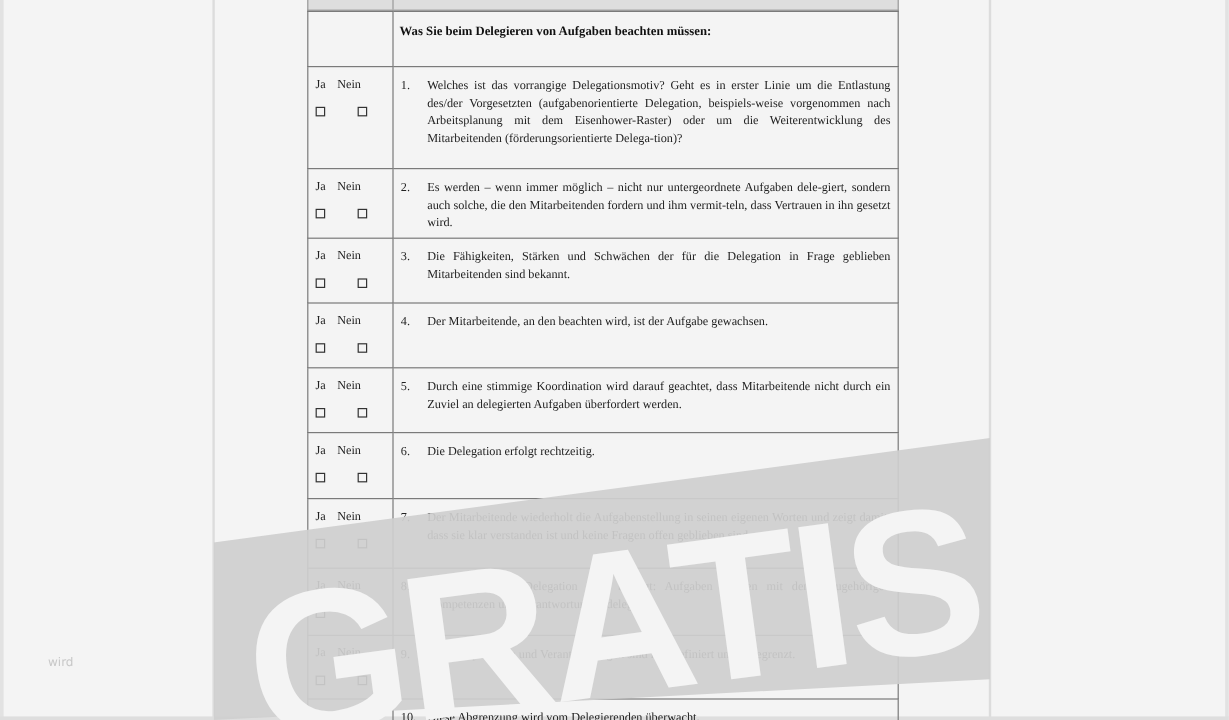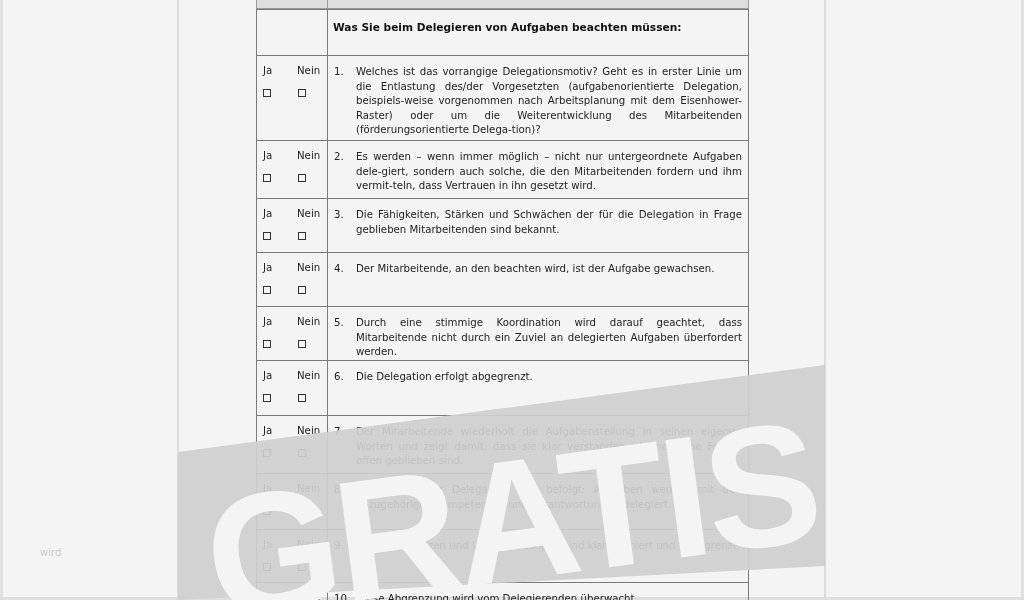--- a/index.html
+++ b/index.html
@@ -24,27 +24,27 @@
   .doc { position:absolute; left:256px; top:0; width:493px; height:600px; }
   .topstrip {
     position:absolute; left:0; top:0; width:491px; height:8px;
     background:#dedede; border:1px solid #9a9a9a; border-top:none;
   }
   .topstrip .sep { position:absolute; left:70px; top:0; bottom:0; width:1px; background:#9a9a9a; }
   table {
     position:absolute; left:0; top:9px; width:493px;
     border-collapse:collapse; table-layout:fixed;
   }
-  td { border:1px solid #7a7a7a; vertical-align:top; padding:0; font-size:10.2px; }
+  td { border:1px solid #7a7a7a; vertical-align:top; padding:0; font-size:10.2px;font-family:Liberation Serif, serif; }
   col.c-check { width:71px; }
   .hdr td { height:34px; }
   .hdr .title { font-weight:bold; font-size:10.6px; padding:11px 0 0 5px; color:#111; }
   .chk { position:relative; }
   .chk .ja { position:absolute; left:6px; top:9px; }
-  .chk .nein { position:absolute; left:40px; top:9px; }
+  .chk .nein { position:absolute; left:24px; top:9px; }
   .box {
     position:absolute; width:6px; height:6px; border:1.3px solid #333; top:33px;
   }
   .chk .b1 { left:6px; }
   .chk .b2 { left:41px; }
   .q { position:relative; padding:9px 6px 0 28px; line-height:14.6px; text-align:justify; }
   .q .num { position:absolute; left:6px; top:9px; }
 
   
   .wm-band {
@@ -131,21 +131,21 @@
           </td>
       <td class="q"><span class="num">5.</span><span>Durch eine stimmige Koordination wird darauf geachtet, dass Mitarbeitende nicht durch ein Zuviel an delegierten Aufgaben überfordert werden.</span></td>
     </tr>
     <tr style="height:55px">
       <td class="chk">
             <span class="ja">Ja</span>
             <span class="nein">Nein</span>
             <span class="box b1"></span>
             <span class="box b2"></span>
           </td>
-      <td class="q"><span class="num">6.</span><span>Die Delegation erfolgt abgegrenzt.</span></td>
+      <td class="q"><span class="num">6.</span><span>Die Delegation erfolgt rechtzeitig.</span></td>
     </tr>
     <tr style="height:58px">
       <td class="chk">
             <span class="ja">Ja</span>
             <span class="nein">Nein</span>
             <span class="box b1"></span>
             <span class="box b2"></span>
           </td>
       <td class="q"><span class="num">7.</span><span>Der Mitarbeitende wiederholt die Aufgabenstellung in seinen eigenen Worten und zeigt damit, dass sie klar verstanden ist und keine Fragen offen geblieben sind.</span></td>
     </tr>

